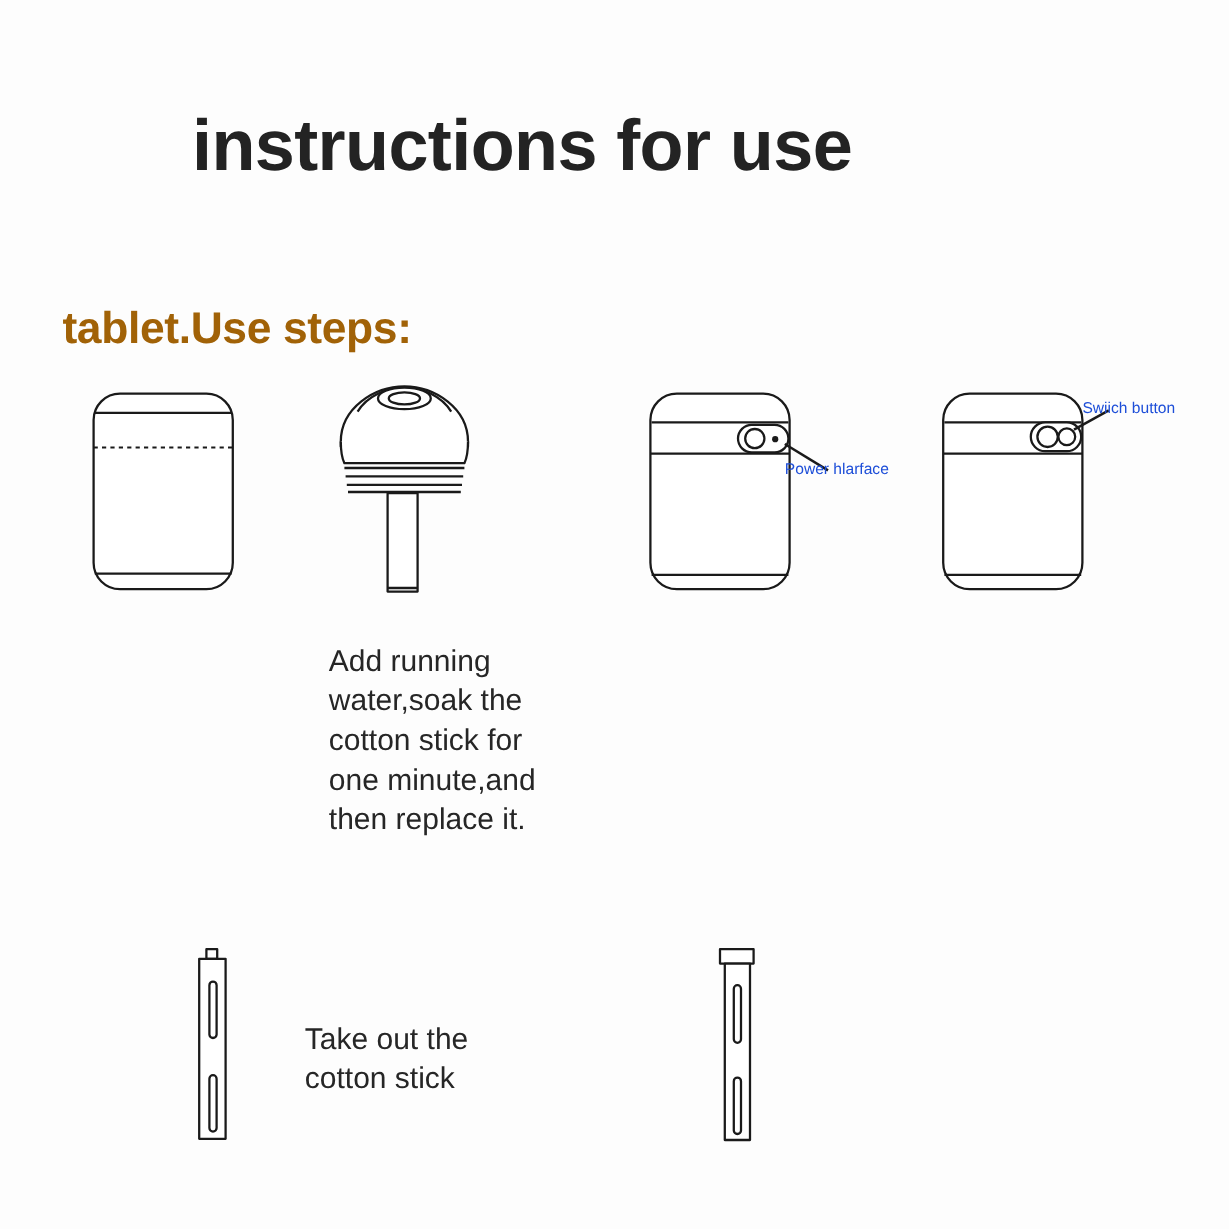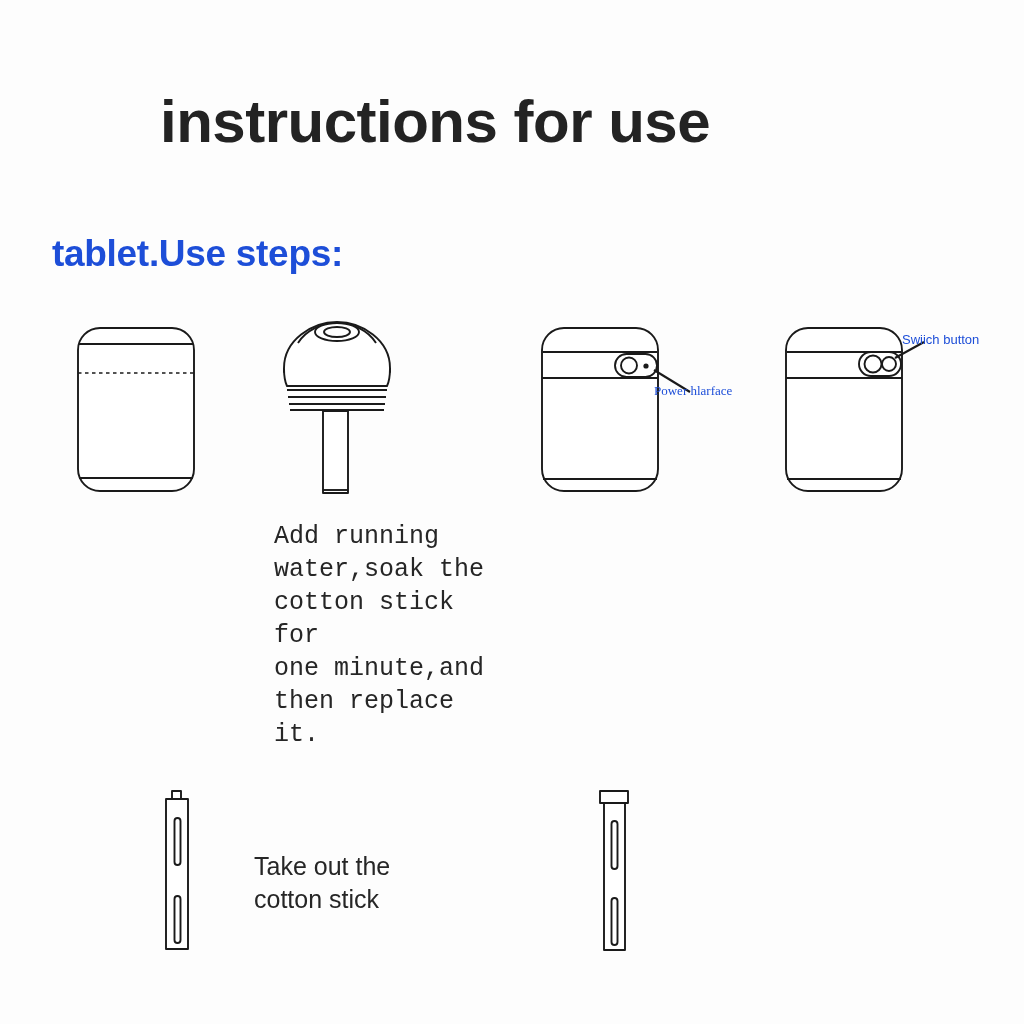--- a/index.html
+++ b/index.html
@@ -30,23 +30,24 @@
     font-weight: 700;
     letter-spacing: -0.5px;
     color: #232323;
     line-height: 1.0;
     white-space: nowrap;
   }
   .section-heading {
     position: absolute;
     font-size: 37px;
     font-weight: 700;
-    color: #1d4ed8;
+    color: #a16207;
     letter-spacing: -0.3px;
     white-space: nowrap;
+    margin-top: 20px;
   }
   #heading-use-steps { left: 52px; top: 233px; }
   #heading-cotton { left: 52px; top: 727px; }
 
   
   .steps-row {
     position: absolute;
     left: 0;
     top: 310px;
     width: 1024px;
@@ -68,21 +69,21 @@
     color: #262626;
     font-weight: 400;
     white-space: pre-line;
   }
   #step-1 { left: 48px; }
   #step-2 { left: 262px; }
   #step-3 { left: 508px; }
   #step-4 { left: 752px; }
 
   #step-1 .step-caption { margin-left: 14px; margin-top: 15px; }
-  #step-2 .step-caption { margin-left: 12px; margin-top: 15px; font-family: Liberation Mono, monospace; }
+  #step-2 .step-caption { margin-left: 12px; margin-top: 30px; }
   #step-3 .step-caption { margin-left: 12px; margin-top: 15px; }
   #step-4 .step-caption { margin-left: 12px; margin-top: 15px; }
 
   .callout-text {
     position: absolute;
     font-size: 13px;
     color: #1d4ed8;
     white-space: nowrap;
     font-family: "Liberation Sans", sans-serif;
   }
@@ -171,21 +172,21 @@
           <line x1="35" y1="42" x2="149" y2="42"></line>
           <line x1="34" y1="68" x2="150" y2="68"></line>
           <line x1="35" y1="169" x2="149" y2="169"></line>
 
           <rect x="107" y="44" width="42" height="23" rx="11.5" ry="11.5" fill="#ffffff"></rect>
           <circle cx="121" cy="55.5" r="8" fill="#ffffff"></circle>
           <circle cx="138" cy="56" r="2.6" fill="#1a1a1a" stroke="none"></circle>
 
           <line x1="146" y1="60" x2="182" y2="82" stroke-width="2.1"></line>
         </svg>
-        <div class="callout-text" style="left:146px; top:73px;font-family:Liberation Serif, serif;">Power hlarface</div>
+        <div class="callout-text" style="left:146px; top:73px;">Power hlarface</div>
       </div>
     </div>
 
     <div class="step" id="step-4">
       <div class="step-art">
         <svg width="245" height="195" viewBox="0 0 245 195" fill="none" stroke="#1a1a1a" stroke-width="1.9" stroke-linejoin="round">
           <rect x="34" y="18" width="116" height="163" rx="22" ry="22" fill="#ffffff"></rect>
           <line x1="35" y1="42" x2="149" y2="42"></line>
           <line x1="34" y1="68" x2="150" y2="68"></line>
           <line x1="35" y1="169" x2="149" y2="169"></line>

